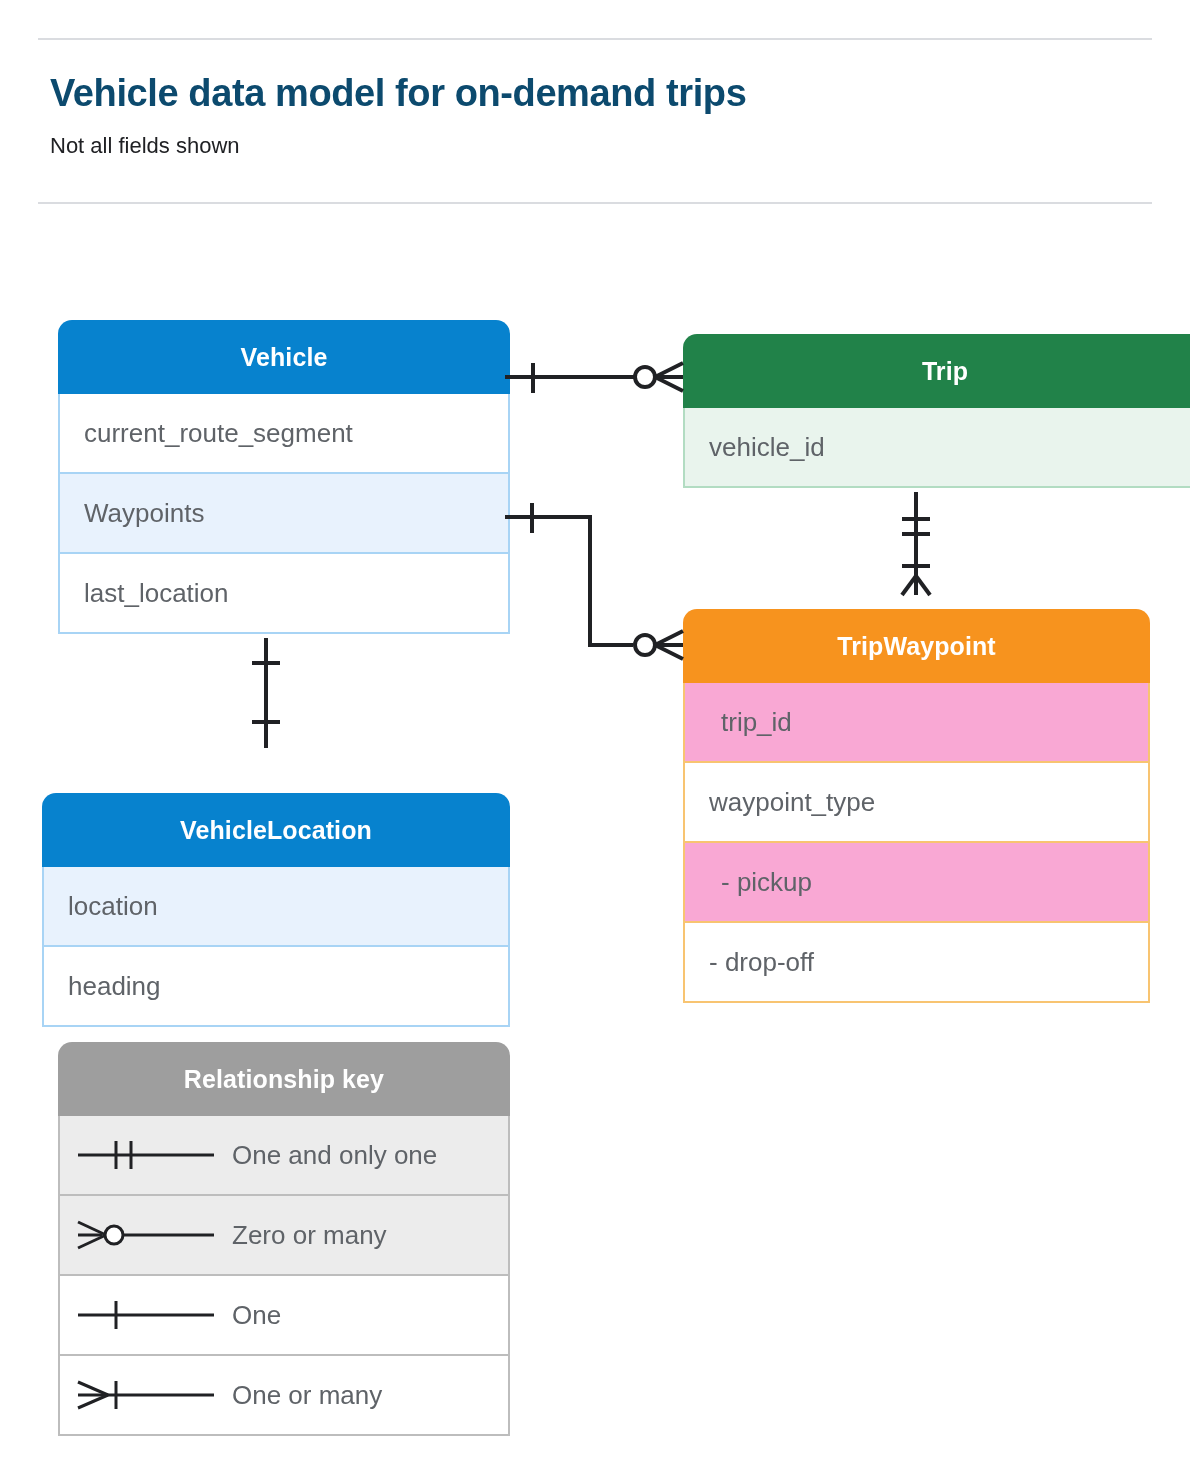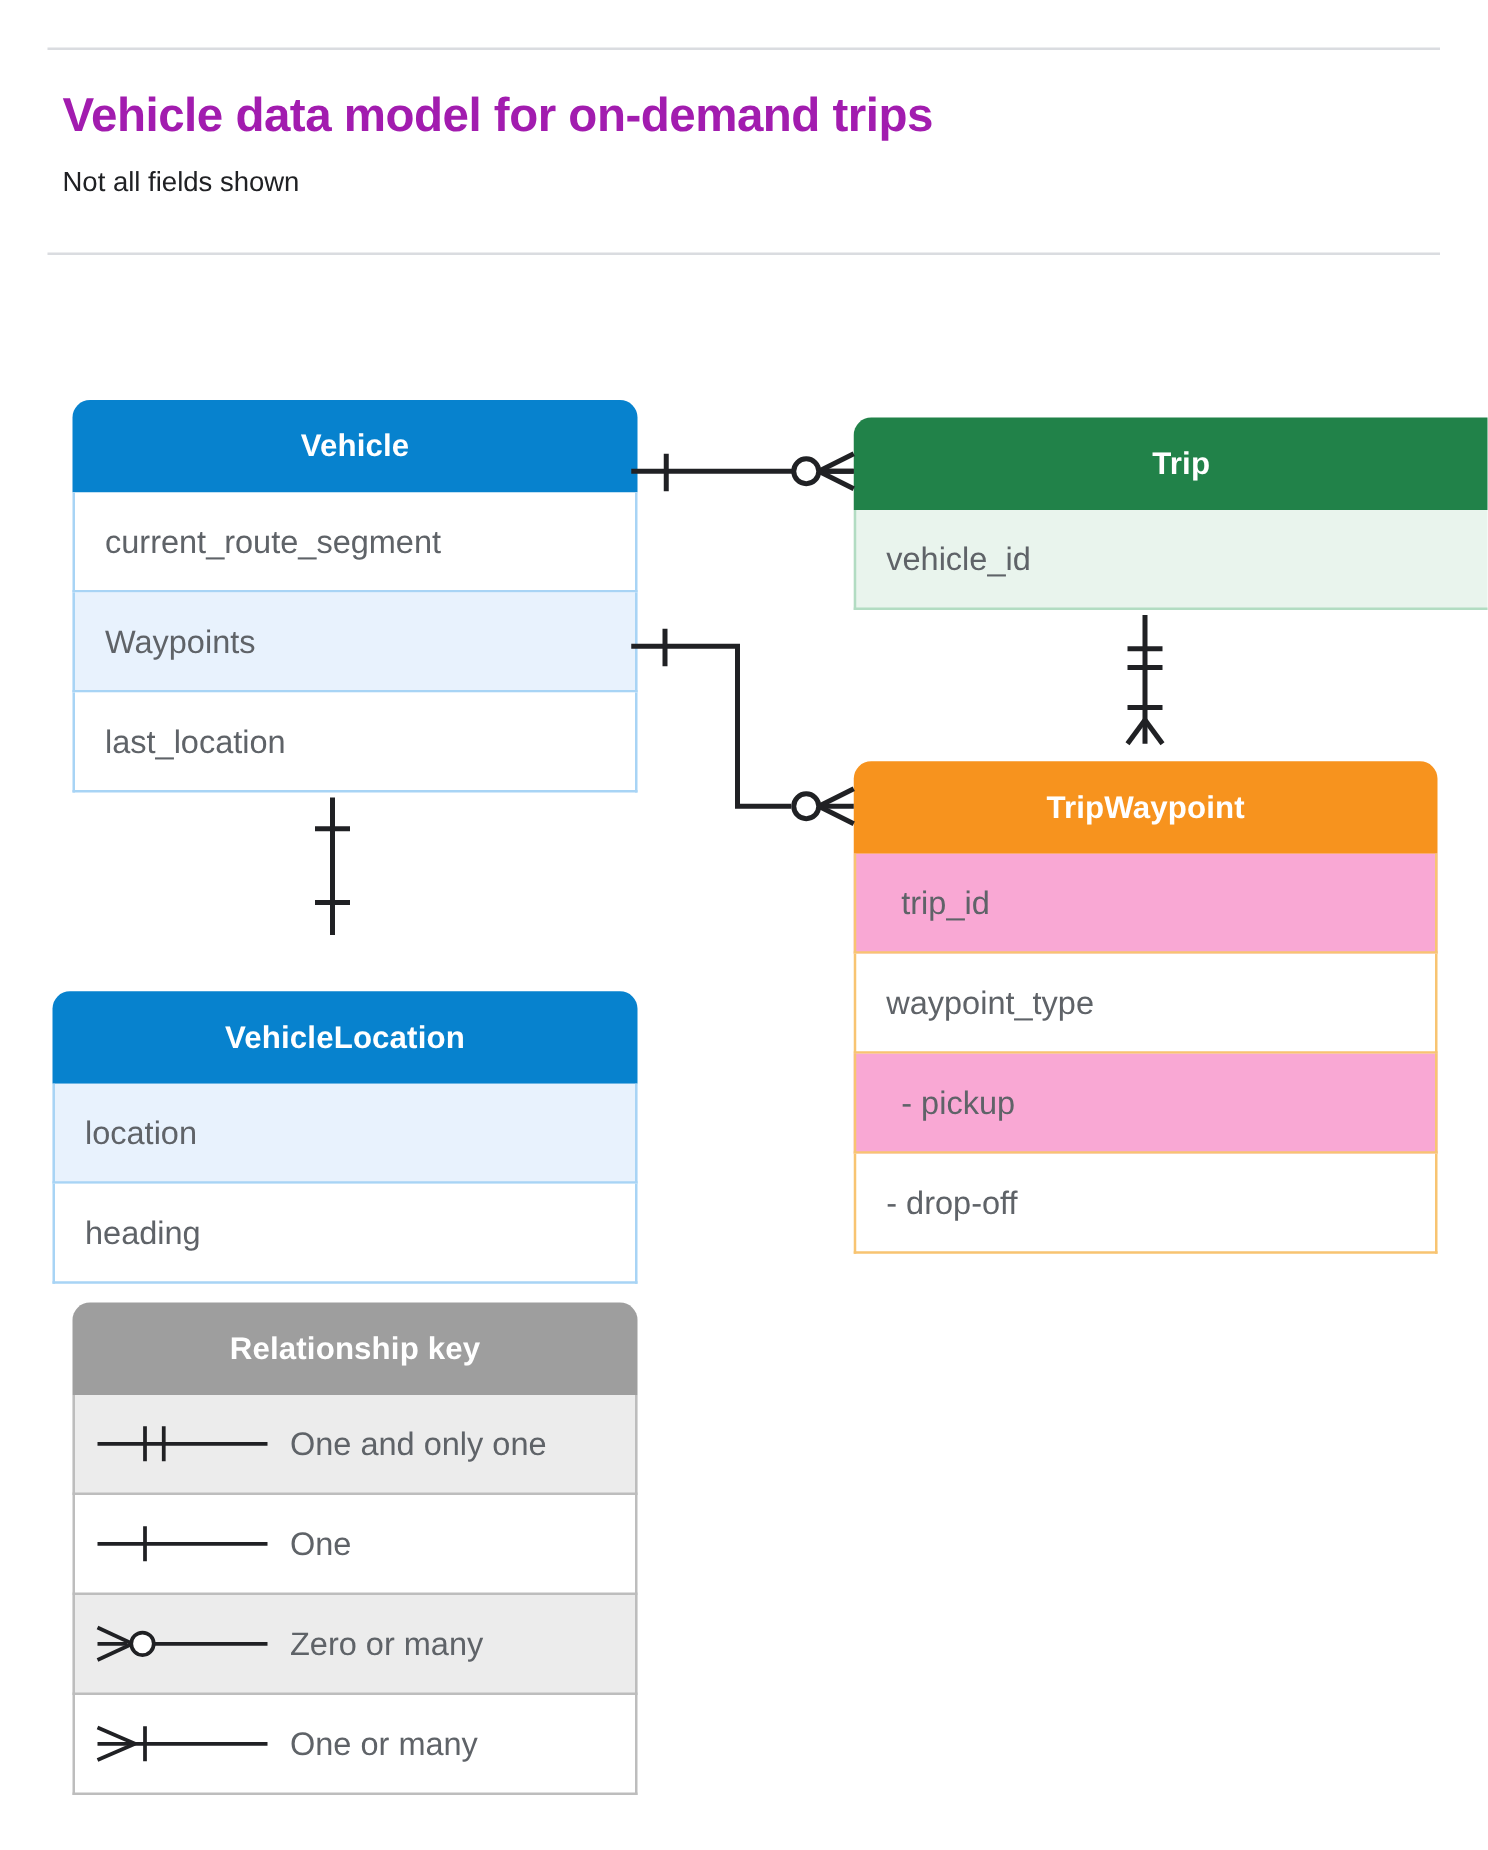--- a/index.html
+++ b/index.html
@@ -25,21 +25,21 @@
   }
   #rule-top { top: 38px; }
   #rule-bottom { top: 202px; }
 
   #page-title {
     position: absolute;
     left: 50px;
     top: 72px;
     font-size: 38px;
     font-weight: bold;
-    color: #a21caf;
+    color: #0c4a6e;
     letter-spacing: -0.4px;
     white-space: nowrap;
   }
   #page-subtitle {
     position: absolute;
     left: 50px;
     top: 133px;
     font-size: 22px;
     color: #202124;
     white-space: nowrap;
@@ -167,41 +167,41 @@
     <span class="legend-symbol">
       <svg width="140" height="40" viewBox="0 0 140 40">
         <line x1="2" y1="20" x2="138" y2="20" stroke="#202124" stroke-width="3"></line>
         <line x1="40" y1="6" x2="40" y2="34" stroke="#202124" stroke-width="3"></line>
         <line x1="55" y1="6" x2="55" y2="34" stroke="#202124" stroke-width="3"></line>
       </svg>
     </span>
     <span class="legend-label">One and only one</span>
   </div>
 
-  <div class="entity-row">
-    <span class="legend-symbol">
-      <svg width="140" height="40" viewBox="0 0 140 40">
-        <line x1="2" y1="20" x2="138" y2="20" stroke="#202124" stroke-width="3"></line>
-        <line x1="40" y1="6" x2="40" y2="34" stroke="#202124" stroke-width="3"></line>
-      </svg>
-    </span>
-    <span class="legend-label">One</span>
-  </div>
-
   <div class="entity-row alt">
     <span class="legend-symbol">
       <svg width="140" height="40" viewBox="0 0 140 40">
         <line x1="34" y1="20" x2="138" y2="20" stroke="#202124" stroke-width="3"></line>
         <line x1="2" y1="7" x2="30" y2="20" stroke="#202124" stroke-width="3"></line>
         <line x1="2" y1="33" x2="30" y2="20" stroke="#202124" stroke-width="3"></line>
         <line x1="2" y1="20" x2="26" y2="20" stroke="#202124" stroke-width="3"></line>
         <circle cx="38" cy="20" r="9" fill="#ffffff" stroke="#202124" stroke-width="3"></circle>
       </svg>
     </span>
     <span class="legend-label">Zero or many</span>
+  </div>
+
+  <div class="entity-row">
+    <span class="legend-symbol">
+      <svg width="140" height="40" viewBox="0 0 140 40">
+        <line x1="2" y1="20" x2="138" y2="20" stroke="#202124" stroke-width="3"></line>
+        <line x1="40" y1="6" x2="40" y2="34" stroke="#202124" stroke-width="3"></line>
+      </svg>
+    </span>
+    <span class="legend-label">One</span>
   </div>
 
   <div class="entity-row">
     <span class="legend-symbol">
       <svg width="140" height="40" viewBox="0 0 140 40">
         <line x1="2" y1="20" x2="138" y2="20" stroke="#202124" stroke-width="3"></line>
         <line x1="2" y1="7" x2="32" y2="20" stroke="#202124" stroke-width="3"></line>
         <line x1="2" y1="33" x2="32" y2="20" stroke="#202124" stroke-width="3"></line>
         <line x1="40" y1="6" x2="40" y2="34" stroke="#202124" stroke-width="3"></line>
       </svg>

